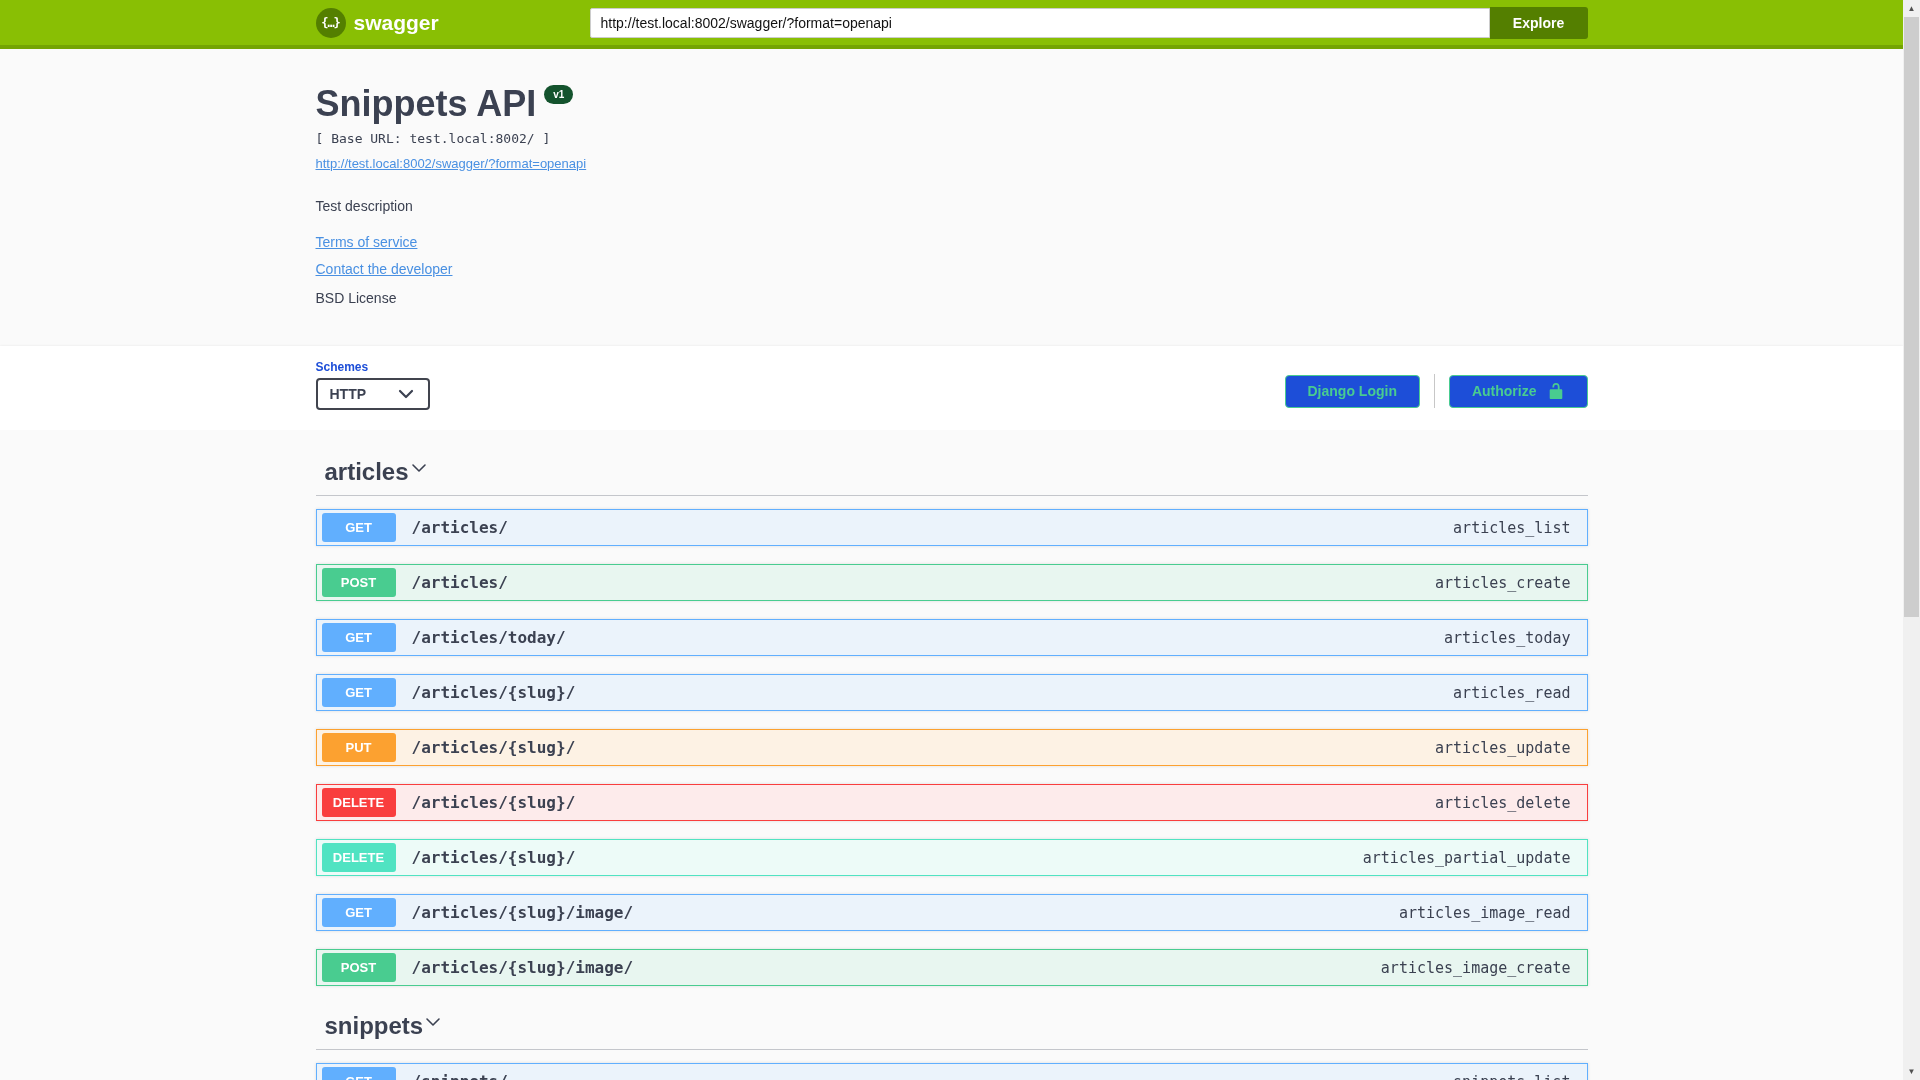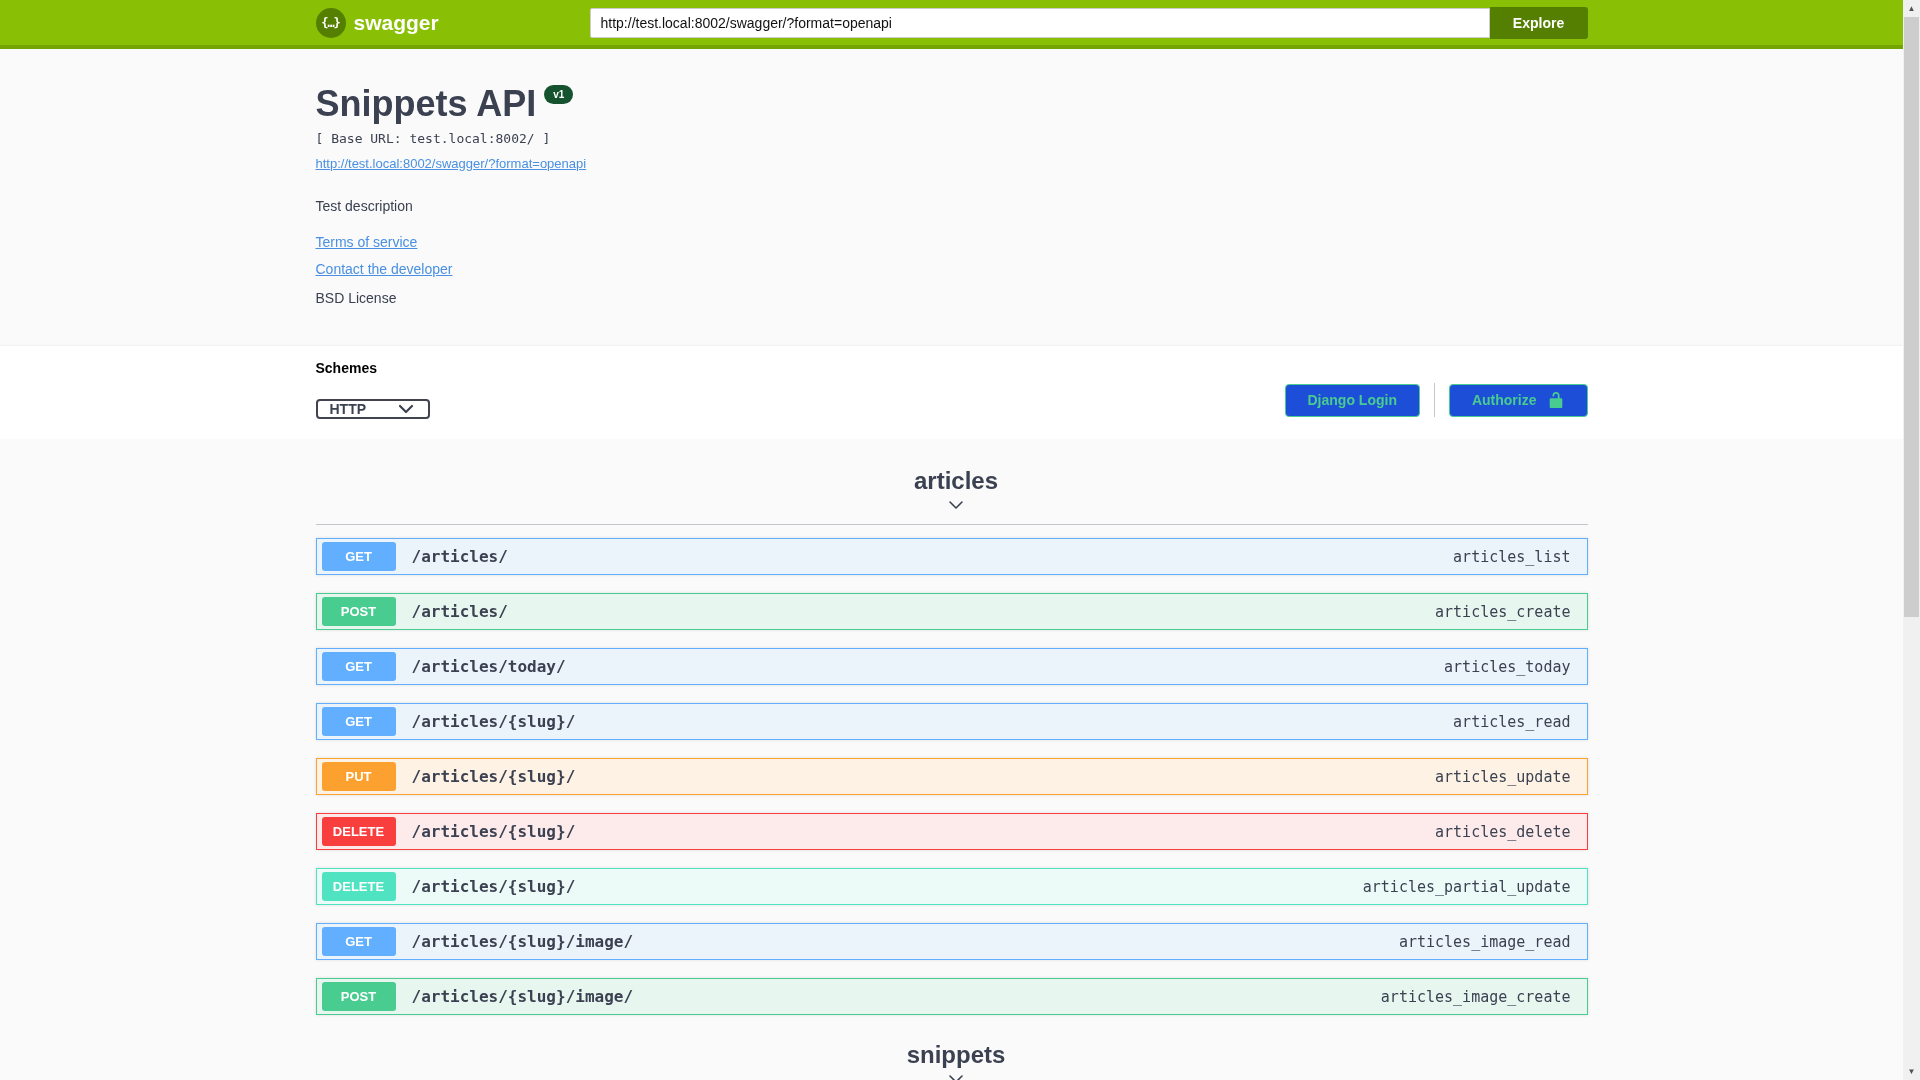--- a/index.html
+++ b/index.html
@@ -31,33 +31,33 @@
   .base-url { font-family: "DejaVu Sans Mono", monospace; font-size: 13px; color: #3b4151; margin-top: 6px; }
   .spec-link { display: inline-block; margin-top: 10px; font-size: 13px; color: #4990e2; text-decoration: underline; cursor: pointer; }
   .api-description { margin-top: 26px; font-size: 14px; color: #3b4151; }
   .info-link { display: block; margin-top: 20px; font-size: 14px; color: #4990e2; text-decoration: underline; cursor: pointer; width: fit-content; }
   .info-link + .info-link { margin-top: 11px; }
   .license-text { margin-top: 13px; font-size: 14px; color: #3b4151; }
 
   
   .scheme-section { background: #fff; box-shadow: 0 1px 3px rgba(0,0,0,0.18); padding: 14px 0 20px 0; }
   .scheme-row { display: flex; align-items: flex-end; justify-content: space-between; }
-  .schemes-label { font-size: 14px; font-weight: bold; color: #000000; margin-bottom: 23px; }
-  .schemes-select { width: 114px; height: 20px; border: 2px solid #41444e; border-radius: 4px;
+  .schemes-label { font-size: 12px; font-weight: bold; color: #1d4ed8; margin-bottom: 4px; }
+  .schemes-select { width: 114px; height: 32px; border: 2px solid #41444e; border-radius: 4px;
                     display: flex; align-items: center; justify-content: space-between; padding: 0 12px;
                     font-size: 14px; font-weight: bold; color: #3b4151; background: #fff; cursor: pointer; }
   .auth-wrapper { display: flex; align-items: center; margin-bottom: 2px; }
   .auth-btn { height: 33px; border: 1.5px solid #49cc90; border-radius: 4px; background: #1d4ed8;
               color: #49cc90; font-size: 14px; font-weight: bold; cursor: pointer; padding: 0 22px;
               display: flex; align-items: center; gap: 10px; font-family: "Liberation Sans", sans-serif; }
   .auth-divider { width: 1px; height: 34px; background: #c7c7c7; margin: 0 14px; }
 
   
   .ops-section { background: #fafafa; padding-top: 24px; }
-  .op-section-header { display: flex; align-items: center; gap: 0; padding-left: 9px; cursor: pointer; margin-top: 4px; flex-direction: column; }
+  .op-section-header { display: flex; align-items: flex-start; gap: 0; padding-left: 9px; cursor: pointer; margin-top: 4px; }
   .op-section-header h4 { font-size: 24px; font-weight: bold; color: #3b4151; }
   .section-divider { border-bottom: 1px solid rgba(59,65,81,0.28); margin-top: 9px; margin-bottom: 13px; }
   .section + .section { margin-top: 26px; }
   .op-row { height: 37px; border: 1px solid; border-radius: 0; display: flex; align-items: center;
             padding: 0 16px 0 5px; margin-bottom: 18px; cursor: pointer; box-shadow: 0 0 3px rgba(0,0,0,0.12); }
   .method-badge { min-width: 74px; text-align: center; padding: 7px 0; border-radius: 3px; color: #fff;
                   font-size: 13px; font-weight: bold; font-family: "Liberation Sans", sans-serif; }
   .op-path { margin-left: 16px; font-family: "DejaVu Sans Mono", monospace; font-size: 16px; font-weight: 600; color: #3b4151; }
   .op-id { margin-left: auto; font-family: "DejaVu Sans Mono", monospace; font-size: 15px; color: #3b4151; }
 

